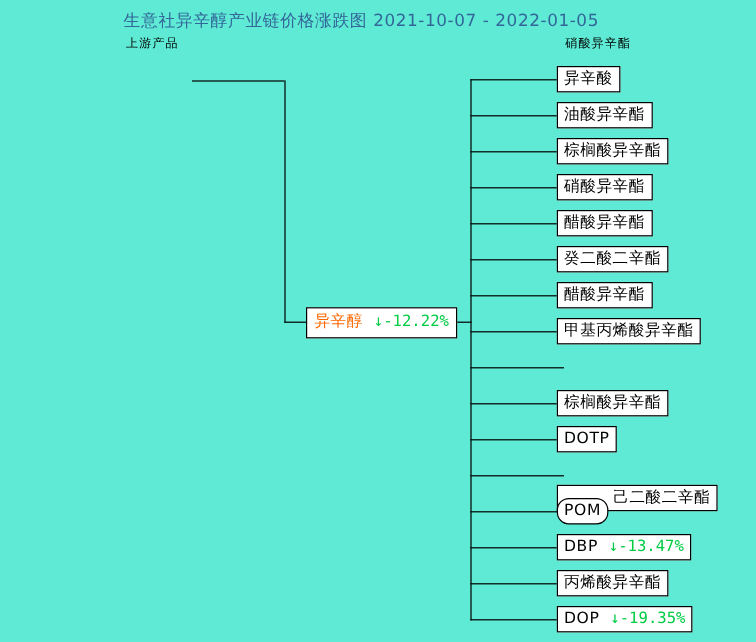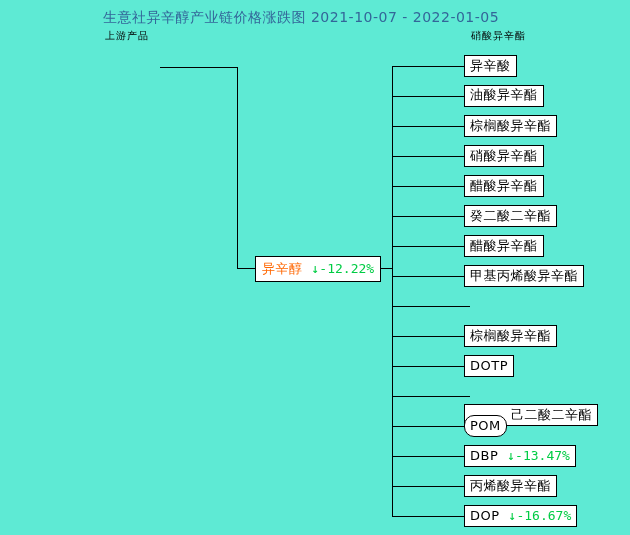--- a/index.html
+++ b/index.html
@@ -83,14 +83,14 @@
     <div class="node" style="left: 464px; top: 355px;"><span>DOTP</span></div>
     <div class="line" style="left: 392px; top: 396px; width: 78px; height: 1px;"></div>
     <div class="node" style="left: 464px; top: 404px; padding-left: 46px;"><span>己二酸二辛酯</span></div>
     <div class="line" style="left: 392px; top: 426px; width: 78px; height: 1px;"></div>
     <div class="node" style="left: 464px; top: 415px; border-radius: 10px;"><span>POM</span></div>
     <div class="line" style="left: 392px; top: 456px; width: 78px; height: 1px;"></div>
     <div class="node" style="left: 464px; top: 445px;"><span>DBP</span><span class="chg">↓-13.47%</span></div>
     <div class="line" style="left: 392px; top: 486px; width: 78px; height: 1px;"></div>
     <div class="node" style="left: 464px; top: 475px;"><span>丙烯酸异辛酯</span></div>
     <div class="line" style="left: 392px; top: 516px; width: 78px; height: 1px;"></div>
-    <div class="node" style="left: 464px; top: 505px;"><span>DOP</span><span class="chg">↓-16.67%</span></div>
+    <div class="node" style="left: 464px; top: 505px;"><span>DOP</span><span class="chg">↓-19.35%</span></div>
   </div>
 
 </body></html>

